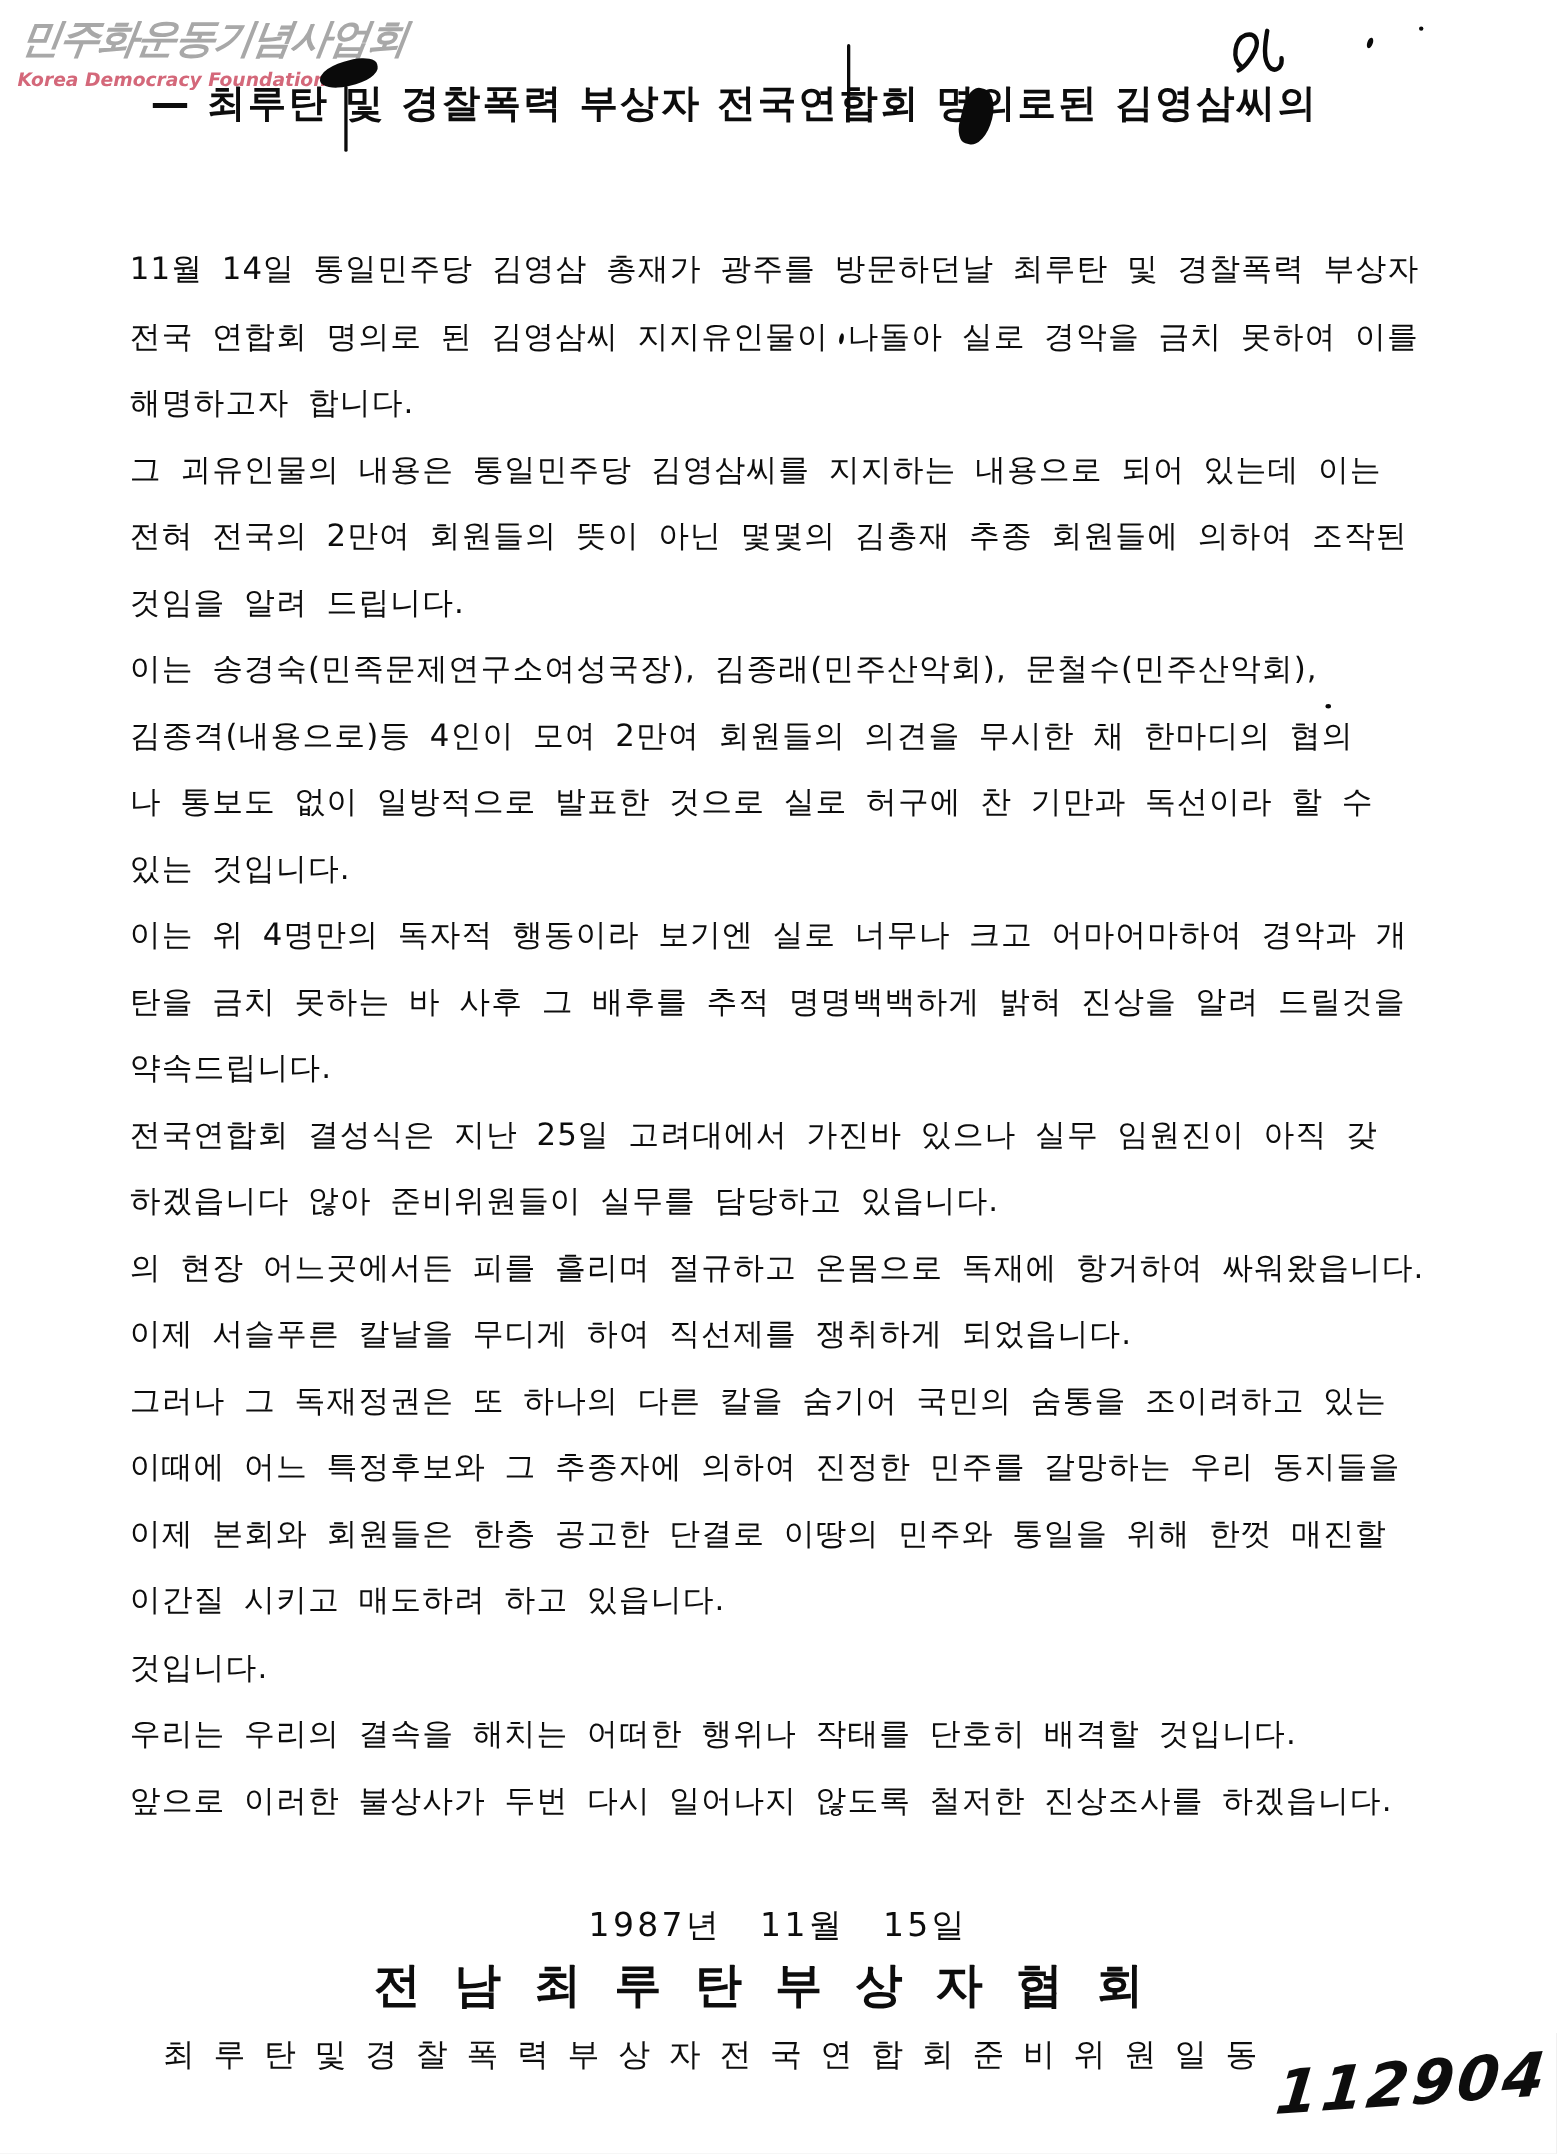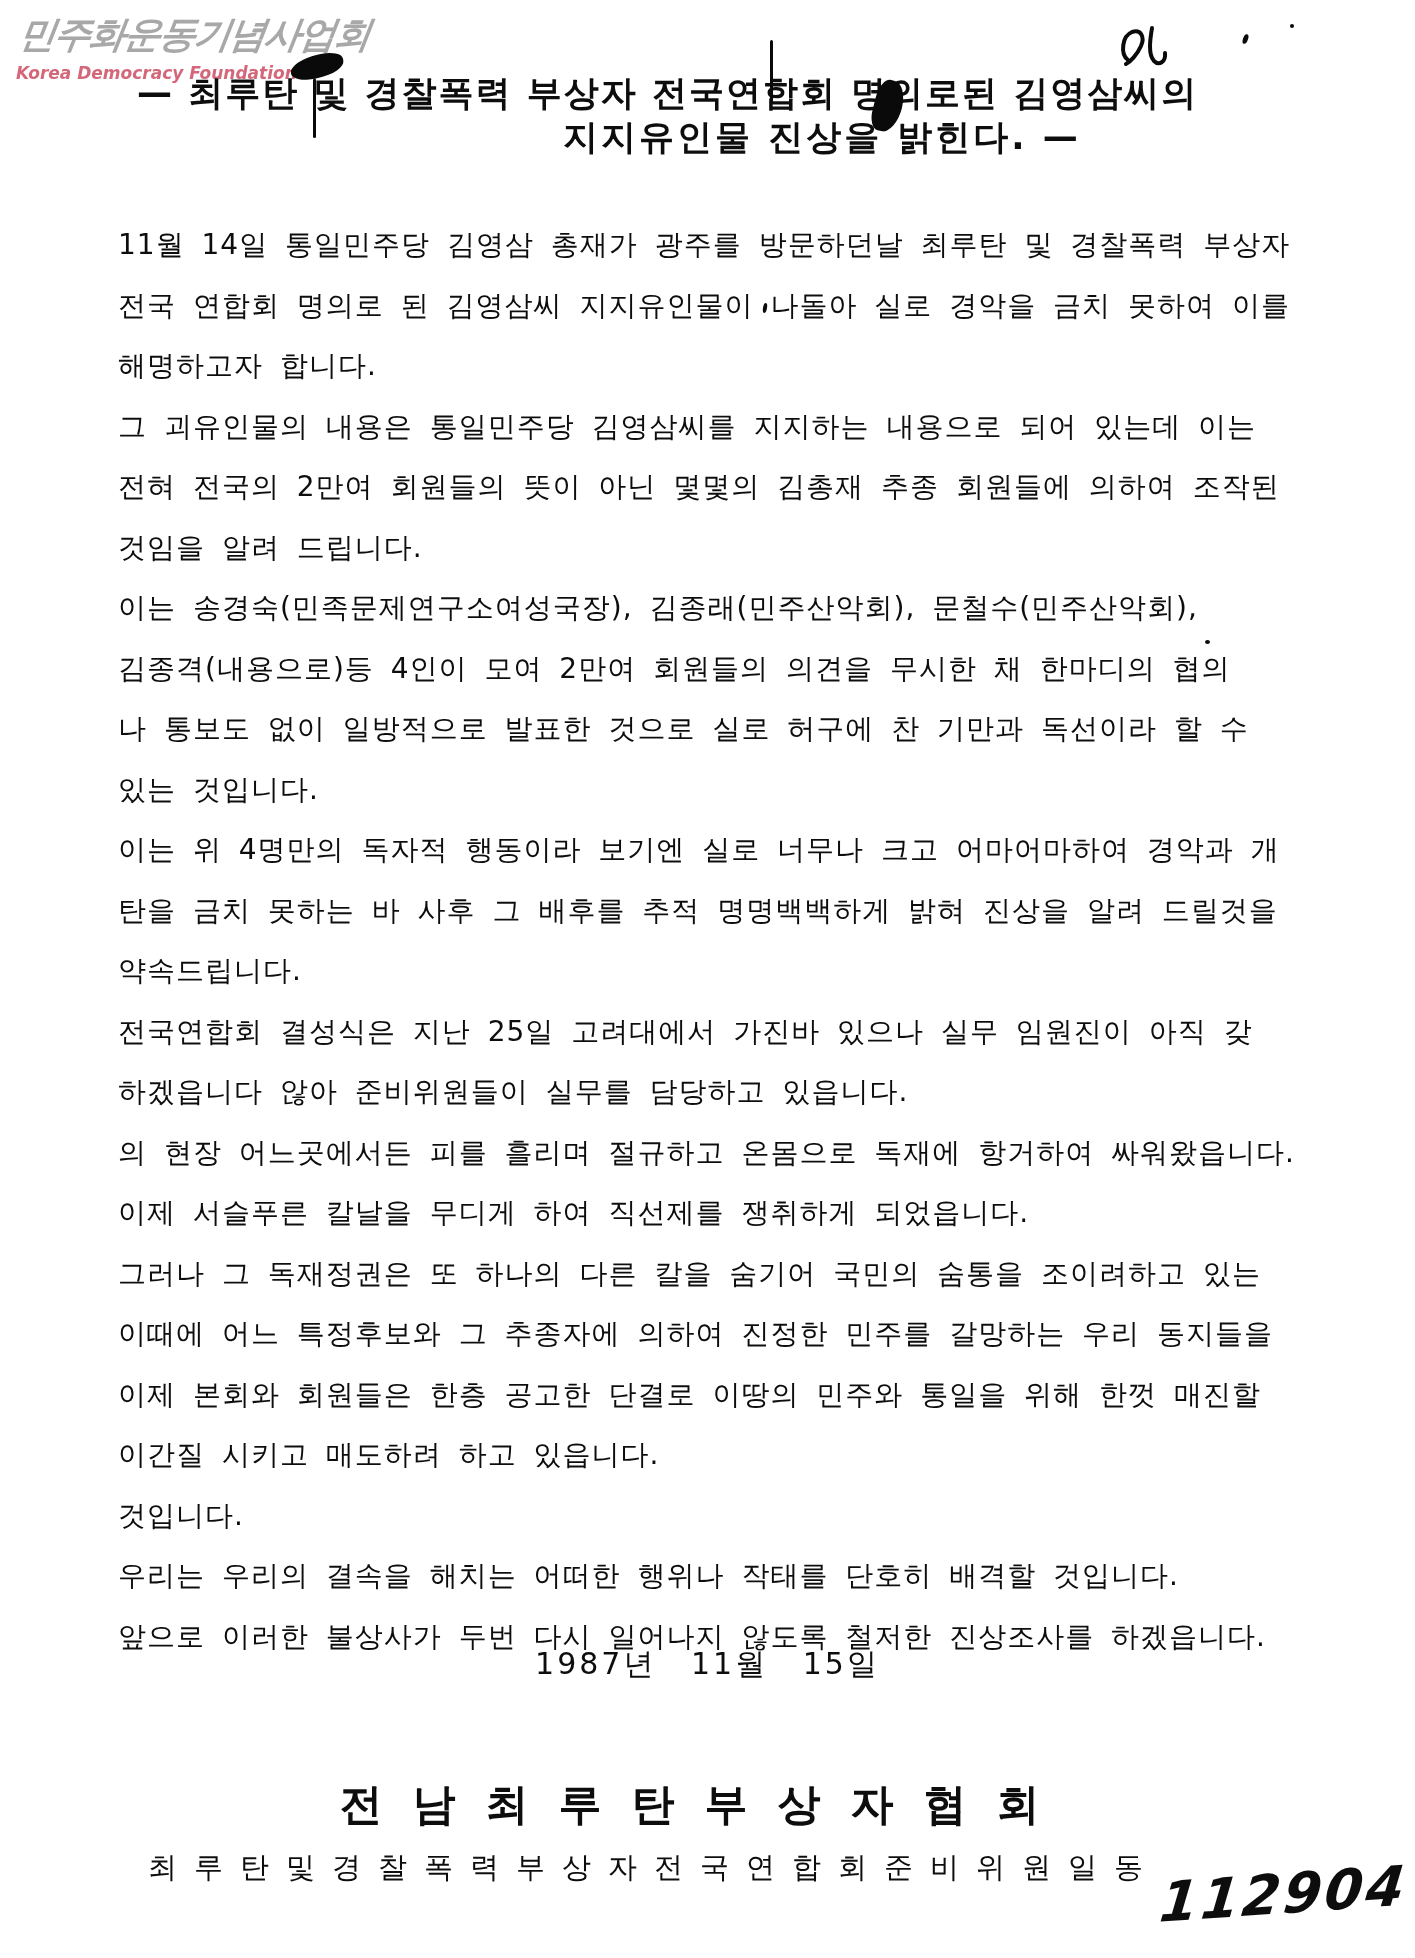--- a/index.html
+++ b/index.html
@@ -38,21 +38,21 @@
   }
   
   .doc-body { position:absolute; left:118px; top:215px; width:1210px; }
   .body-line {
     height:60.5px; line-height:60.5px;
     font-size:28px; letter-spacing:1px; word-spacing:7px;
     white-space:nowrap;
   }
   
   .footer-date {
-    position:absolute; left:0; top:1644px; width:100%;
+    position:absolute; left:0; top:1730px; width:100%;
     text-align:center; font-size:30px; letter-spacing:3px; word-spacing:22px;
   }
   .footer-org {
     position:absolute; left:0; top:1776px; width:100%;
     text-align:center; font-size:43px; font-weight:bold;
     letter-spacing:30px; text-indent:30px;
     transform:translateX(-18px); white-space:nowrap;
   }
   .footer-committee {
     position:absolute; left:0; top:1848px; width:100%;
@@ -89,21 +89,20 @@
     <div class="stamp-kr">민주화운동기념사업회</div>
     <div class="stamp-en">Korea Democracy Foundation</div>
   </div>
 
   <svg class="hand-mark" viewBox="0 0 64 64">
     <path d="M14,40 C6,34 8,16 18,12 C27,9 31,17 27,26 C23,35 16,42 12,44" fill="none" stroke="#0a0a0a" stroke-width="4" stroke-linecap="round"></path>
     <path d="M38,8 C36,20 34,34 40,41 C45,46 52,42 51,33" fill="none" stroke="#0a0a0a" stroke-width="4" stroke-linecap="round"></path>
   </svg>
 
   <div class="title-line1">— 최루탄 및 경찰폭력 부상자 전국연합회 명의로된 김영삼씨의</div>
-  <div class="title-line2">지지유인물 진상을 밝힌다. —</div>
 
   <div class="doc-body">
       <p class="body-line">11월 14일 통일민주당 김영삼 총재가 광주를 방문하던날 최루탄 및 경찰폭력 부상자</p>
       <p class="body-line">전국 연합회 명의로 된 김영삼씨 지지유인물이 나돌아 실로 경악을 금치 못하여 이를</p>
       <p class="body-line">해명하고자 합니다.</p>
       <p class="body-line">그 괴유인물의 내용은 통일민주당 김영삼씨를 지지하는 내용으로 되어 있는데 이는</p>
       <p class="body-line">전혀 전국의 2만여 회원들의 뜻이 아닌 몇몇의 김총재 추종 회원들에 의하여 조작된</p>
       <p class="body-line">것임을 알려 드립니다.</p>
       <p class="body-line">이는 송경숙(민족문제연구소여성국장), 김종래(민주산악회), 문철수(민주산악회),</p>
       <p class="body-line">김종격(내용으로)등 4인이 모여 2만여 회원들의 의견을 무시한 채 한마디의 협의</p>

